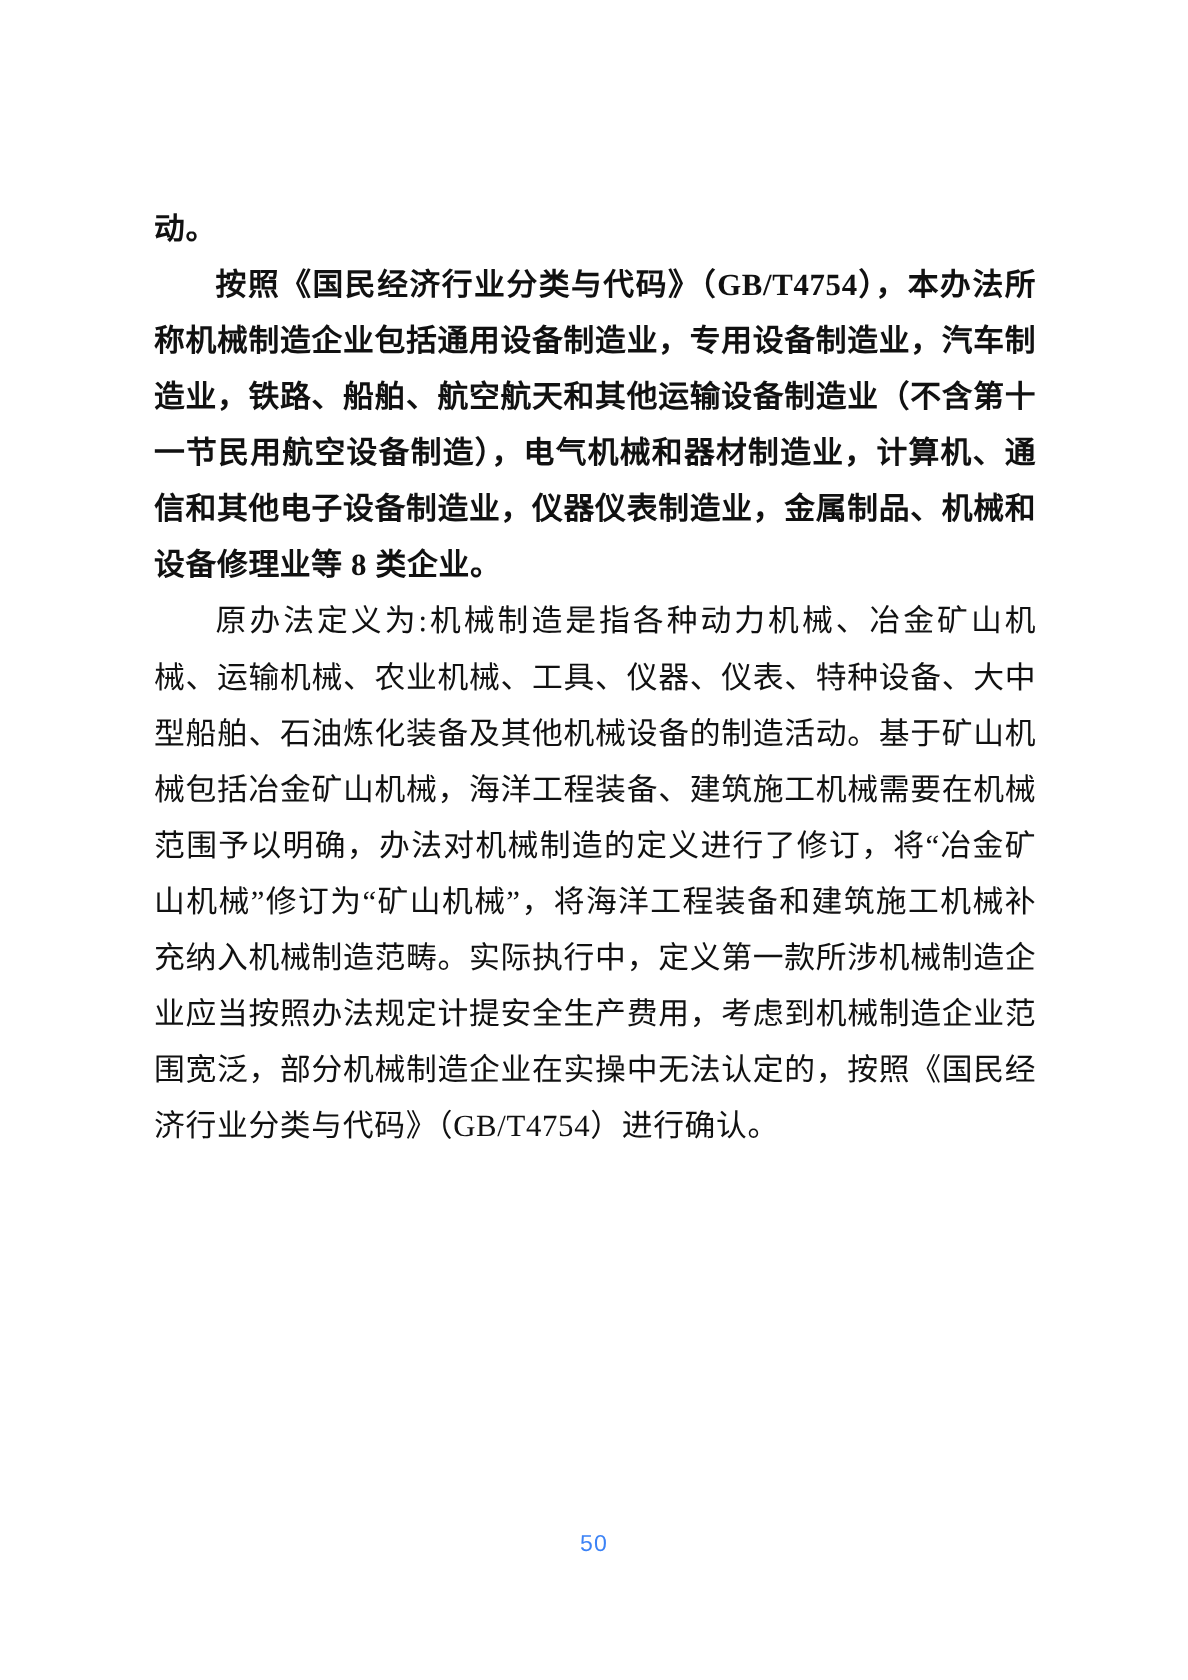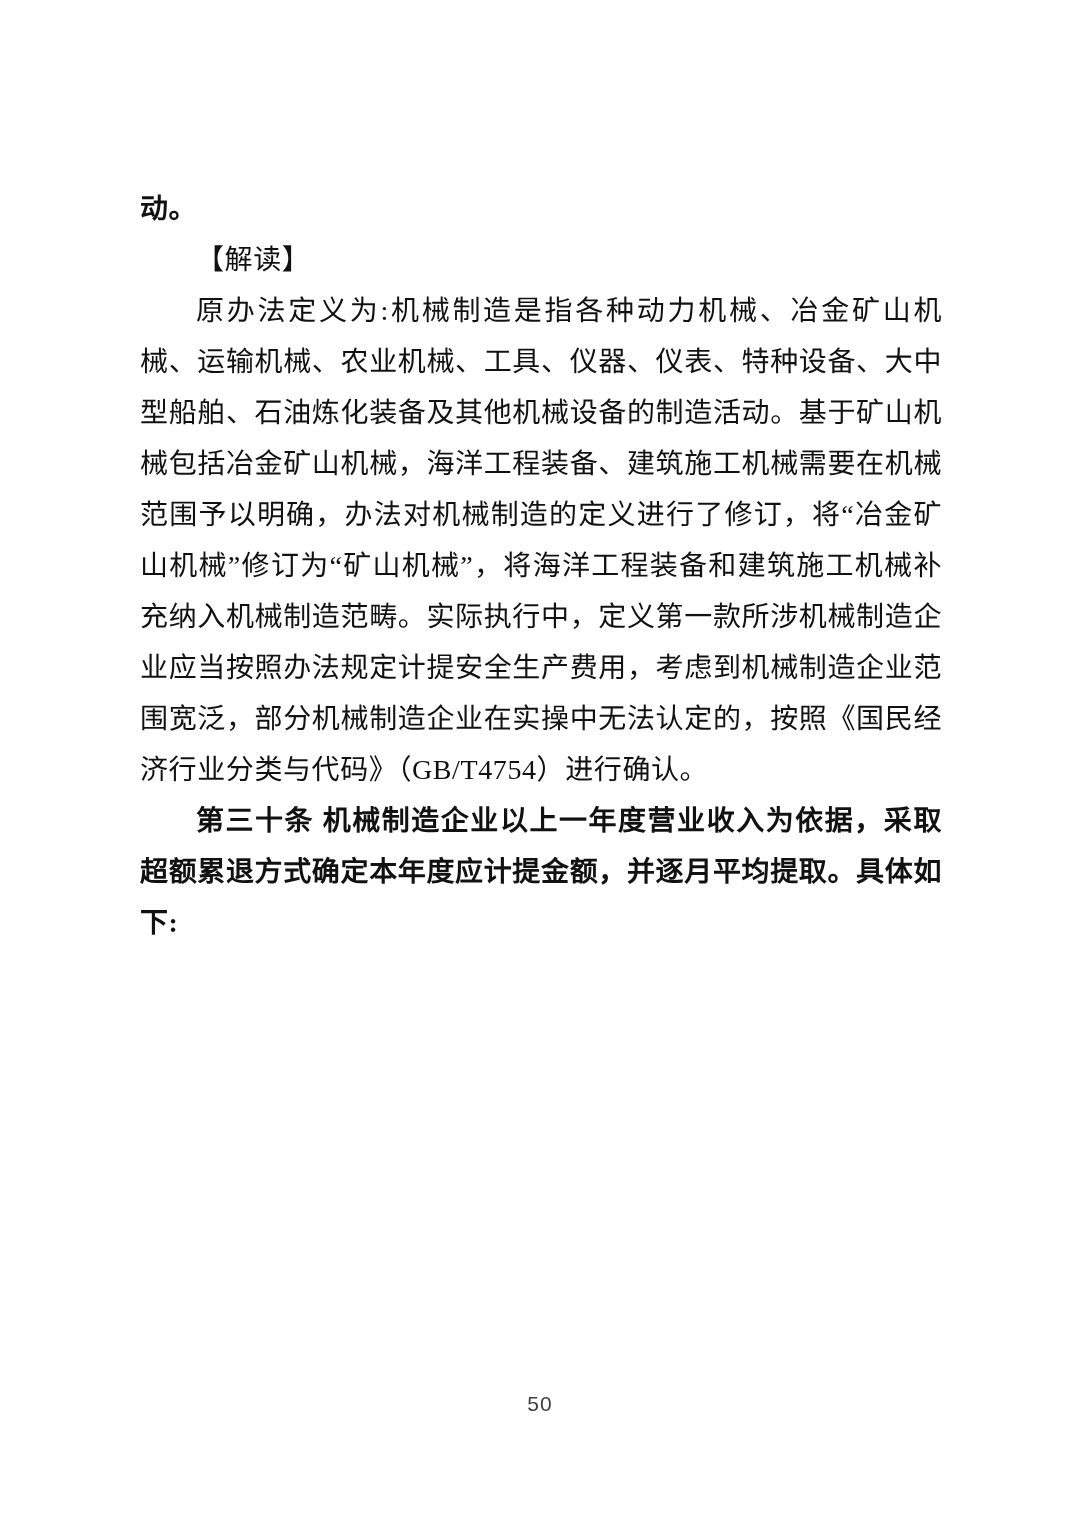--- a/index.html
+++ b/index.html
@@ -44,31 +44,30 @@
   .footer {
     position: absolute;
     top: 1392px;
     left: 0;
     width: 100%;
     text-align: center;
   }
   .page-number {
     font-family: "Liberation Sans", sans-serif;
     font-size: 21px;
-    color: #404040;
+    color: #3b82f6;
     letter-spacing: 1px;
   }
 </style>
 </head>
 <body>
 
 <div class="page">
   <main class="content">
     <p class="para bold">动。</p>
-    <p class="para regular indent">【解读】</p>
+    <p class="para bold indent">按照《国民经济行业分类与代码》（GB/T4754），本办法所称机械制造企业包括通用设备制造业，专用设备制造业，汽车制造业，铁路、船舶、航空航天和其他运输设备制造业（不含第十一节民用航空设备制造），电气机械和器材制造业，计算机、通信和其他电子设备制造业，仪器仪表制造业，金属制品、机械和设备修理业等 8 类企业。</p>
     <p class="para regular indent">原办法定义为:机械制造是指各种动力机械、冶金矿山机械、运输机械、农业机械、工具、仪器、仪表、特种设备、大中型船舶、石油炼化装备及其他机械设备的制造活动。基于矿山机械包括冶金矿山机械，海洋工程装备、建筑施工机械需要在机械范围予以明确，办法对机械制造的定义进行了修订，将“冶金矿山机械”修订为“矿山机械”，将海洋工程装备和建筑施工机械补充纳入机械制造范畴。实际执行中，定义第一款所涉机械制造企业应当按照办法规定计提安全生产费用，考虑到机械制造企业范围宽泛，部分机械制造企业在实操中无法认定的，按照《国民经济行业分类与代码》（GB/T4754）进行确认。</p>
-    <p class="para bold indent">第三十条 机械制造企业以上一年度营业收入为依据，采取超额累退方式确定本年度应计提金额，并逐月平均提取。具体如下:</p>
   </main>
 
   <footer class="footer">
     <span class="page-number">50</span>
   </footer>
 </div>
 
 </body></html>

